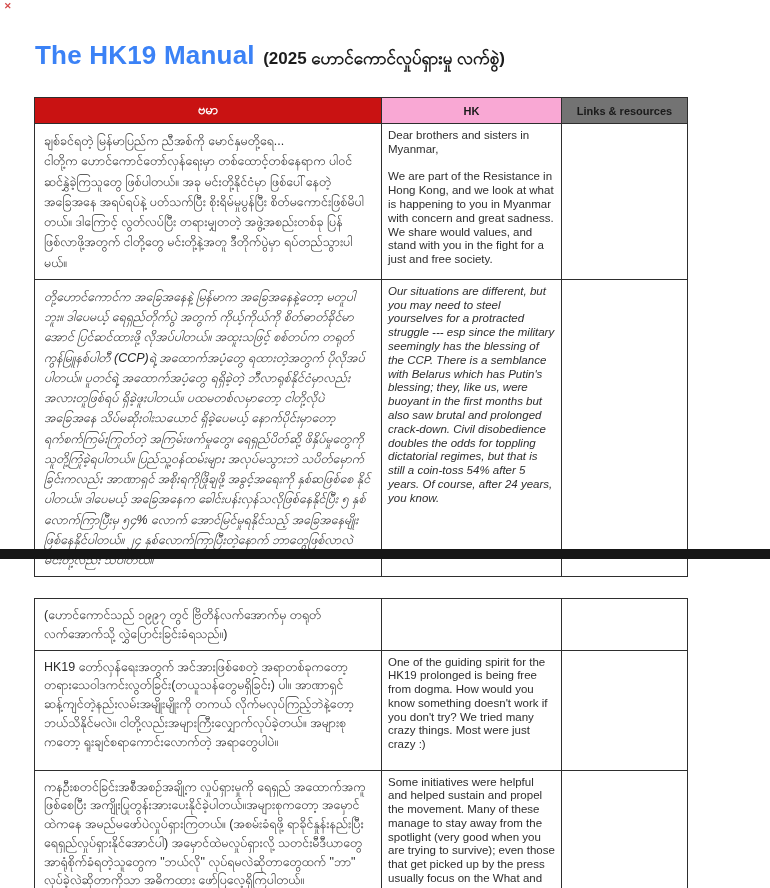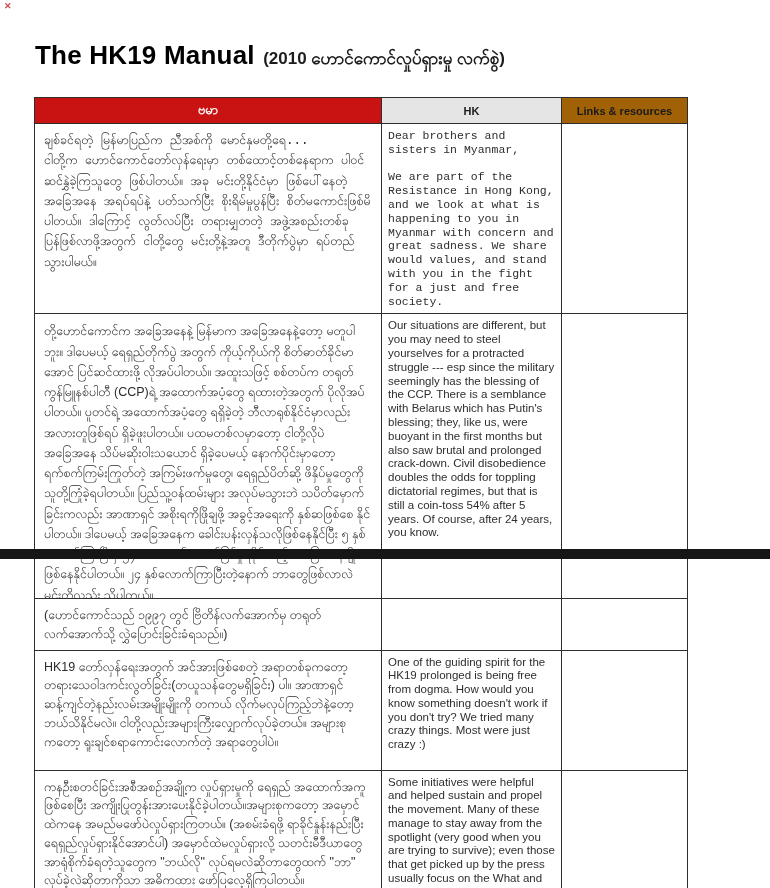--- a/index.html
+++ b/index.html
@@ -2,48 +2,48 @@
 <html><head>
 <meta charset="utf-8">
 <style>
   * { margin:0; padding:0; box-sizing:border-box; }
   html,body { width:770px; height:888px; background:#ffffff; overflow:hidden;
               font-family:"Liberation Sans", sans-serif; }
   .page { position:relative; width:770px; height:888px; background:#fff; overflow:hidden; }
 
   
   .title-row { position:absolute; left:35px; top:40px; width:700px; white-space:nowrap; }
-  .doc-title { font-size:26px; font-weight:bold; color:#000000; letter-spacing:0.2px; }
+  .doc-title { font-size:26px; font-weight:bold; color:#3b82f6; letter-spacing:0.2px; }
   .doc-subtitle { font-size:17px; font-weight:bold; color:#1c1c1c; margin-left:4px; }
 
   
   table.grid { position:absolute; border-collapse:collapse; table-layout:fixed;
                width:653px; background:#fff; }
   .t1 { left:34px; top:97px; }
   .t2 { left:34px; top:598px; }
   col.c-my    { width:347px; }
   col.c-hk    { width:180px; }
   col.c-links { width:126px; }
   .grid th, .grid td { border:1.5px solid #2e2e2e; vertical-align:top; }
 
   .grid th { height:14px; font-size:11px; font-weight:bold; text-align:center;
              vertical-align:middle; padding:3px; color:#1a1a1a; }
   .th-my    { background:#c91212; color:#ffffff !important; font-size:13px !important; }
-  .th-hk    { background:#e5e5e5;margin-left:44px; }
-  .th-links { background:#a16207; }
+  .th-hk    { background:#f9a8d4;margin-left:44px; }
+  .th-links { background:#737373; }
 
   td.my { padding:7px 10px 6px 9px; font-size:12.5px; color:#2b2b2b;
           line-height:1.62; white-space:pre-line; }
   .t2 td.my { line-height:1.5; }
   td.en { padding:5px 6px; font-size:11.5px; color:#2e2e2e; line-height:1.2;
           white-space:pre-line; }
   td.links { background:#fff; }
 
-  tr.r-tall-1 td  { height:133px;font-family:Liberation Mono, monospace; }
-  tr.r-tall-2 td  { height:251px; }
+  tr.r-tall-1 td  { height:133px; }
+  tr.r-tall-2 td  { height:251px;font-style:italic; }
   tr.r-note td    { height:50px; }
   tr.r-b td       { height:120px; }
   tr.r-c td       { height:168px; }
 
   
   .separator { position:absolute; left:0; top:549px; width:770px; height:10px;
                background:#161616; }
 
   
   .corner-mark { position:absolute; left:4px; top:1px; color:#cc2a2a; font-size:9px;
@@ -51,21 +51,21 @@
 </style>
 </head>
 <body>
 
 <div class="page">
 
   <span class="corner-mark">✕</span>
 
   <div class="title-row">
     <span class="doc-title">The HK19 Manual</span>
-    <span class="doc-subtitle">(2010 ဟောင်ကောင်လှုပ်ရှားမှု လက်စွဲ)</span>
+    <span class="doc-subtitle">(2025 ဟောင်ကောင်လှုပ်ရှားမှု လက်စွဲ)</span>
   </div>
 
   <table class="grid t1">
     <colgroup>
         <col class="c-my">
         <col class="c-hk">
         <col class="c-links">
       </colgroup>
     <tbody>
       <tr>

